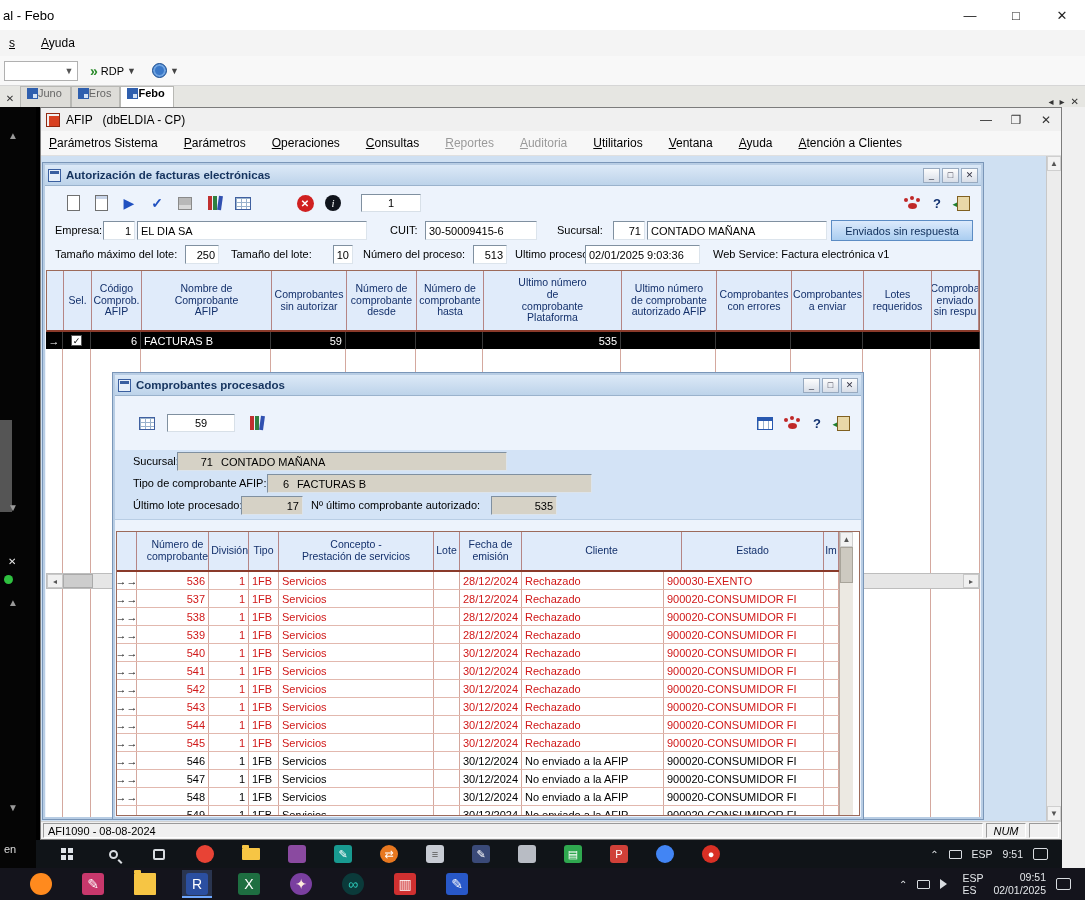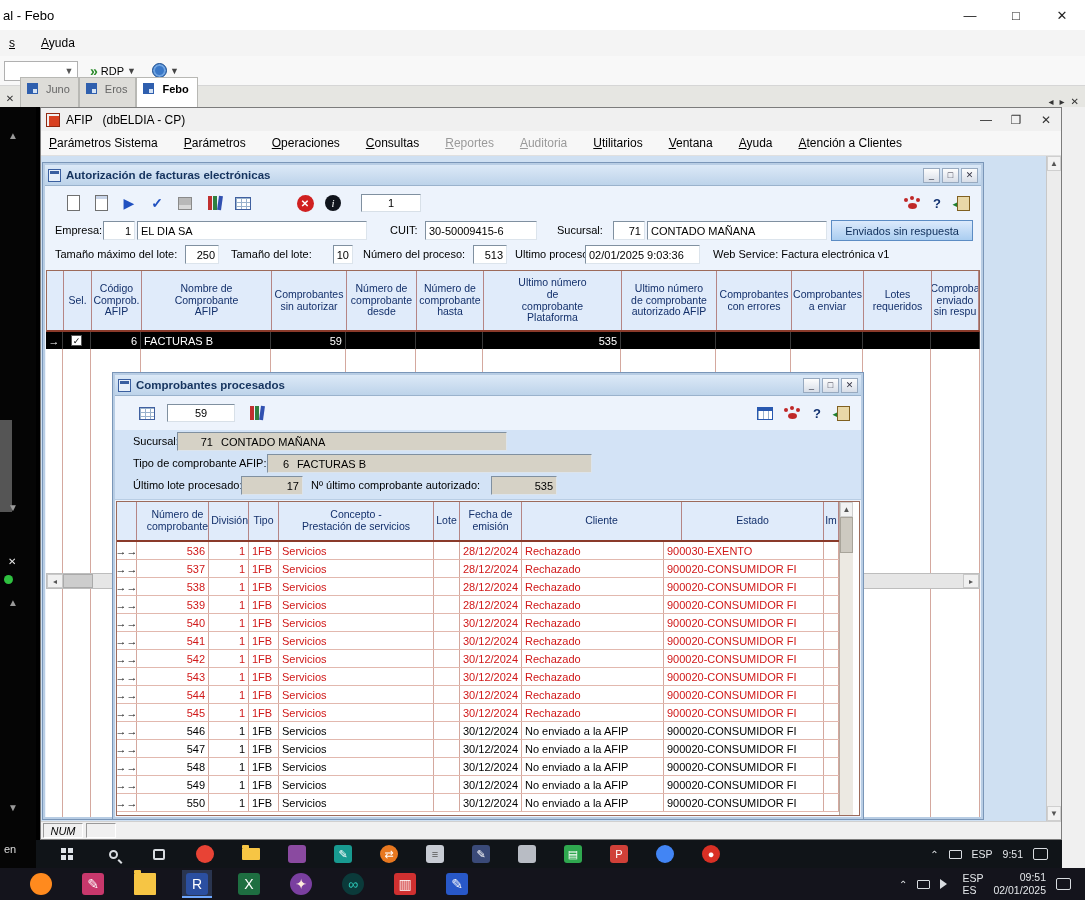--- a/index.html
+++ b/index.html
@@ -23,21 +23,21 @@
   .combo .dd { width:16px; text-align:center; color:#555; font-size:9px; }
   .tool-group { display:flex; align-items:center; gap:3px; padding:2px 4px; }
   .rdp-arrows { color:#2a8a2a; font-weight:bold; font-size:14px; line-height:1; }
   .dd-small { font-size:9px; color:#444; }
   .globe { width:15px; height:15px; border-radius:50%; background:#3a78c8;
     border:1px solid #1d4e8f; box-shadow:inset 0 0 0 2px #6fa3e0; }
   .outer-tabbar { position:absolute; left:0; top:86px; width:1085px; height:21px;
     background:#e6e6e2; display:flex; align-items:flex-end; }
   .tab-close-left { width:20px; height:18px; display:flex; align-items:center; justify-content:center;
     color:#333; font-size:10px; }
-  .tab { display:flex; align-items:center; gap:8px; padding:2px 8px 10px 6px; height:30px;
+  .tab { display:flex; align-items:center; gap:0; padding:2px 8px 10px 6px; height:21px;
     background:#dddcd8; border:1px solid #b8b8b4; border-bottom:none; font-size:11px; color:#666; }
   .tab.active { background:#fff; color:#000; font-weight:bold; }
   .tab-icon { width:11px; height:11px; background:#2f5fae; position:relative; }
   .tab-icon::after { content:""; position:absolute; right:1px; bottom:1px; width:4px; height:4px; background:#d4e2f4; }
   .tab-right { margin-left:auto; display:flex; gap:6px; padding-right:6px; color:#333; font-size:10px; align-items:center; }
 
   
   .left-strip { position:absolute; left:0; top:107px; width:36px; height:761px; background:#050505; }
   .ls { position:absolute; color:#9a9a9a; font-size:10px; left:8px; }
   .ls-thumb { position:absolute; left:0; top:313px; width:12px; height:92px; background:#555; }
@@ -464,21 +464,21 @@
               <i class="ag-c6"></i>
               <i class="ag-c7"></i>
               <i class="ag-c8"></i>
               <i class="ag-c9"></i>
               <i class="ag-c10"></i>
               <i class="ag-c11"></i>
               <i class="ag-c12"></i>
           </div>
         </div>
 
-        <div class="child-win" style="left:72px; top:217px; width:750px; height:446px;">
+        <div class="child-win" style="left:72px; top:217px; width:750px; height:446px;gap:10px;">
           <div class="cw-titlebar">
             <span class="form-icon"></span>
             <span class="cw-title">Comprobantes procesados</span>
             <span class="cw-controls">
               <span class="cw-btn">_</span>
               <span class="cw-btn">□</span>
               <span class="cw-btn">✕</span>
             </span>
           </div>
 
@@ -732,20 +732,21 @@
           </div>
         </div>
 
         <div class="mdi-vscroll">
           <span class="sb-btn">▲</span>
           <span class="sb-btn">▼</span>
         </div>
       </div>
 
       <div class="afip-statusbar">
+        <span class="status-panel status-main">AFI1090 - 08-08-2024</span>
         <span class="status-panel status-num">NUM</span>
         <span class="status-panel status-end"></span>
       </div>
     </div>
 
     <div class="remote-taskbar">
       <span class="tb-item">
           <span class="start-icon">
             <i></i>
             <i></i>

